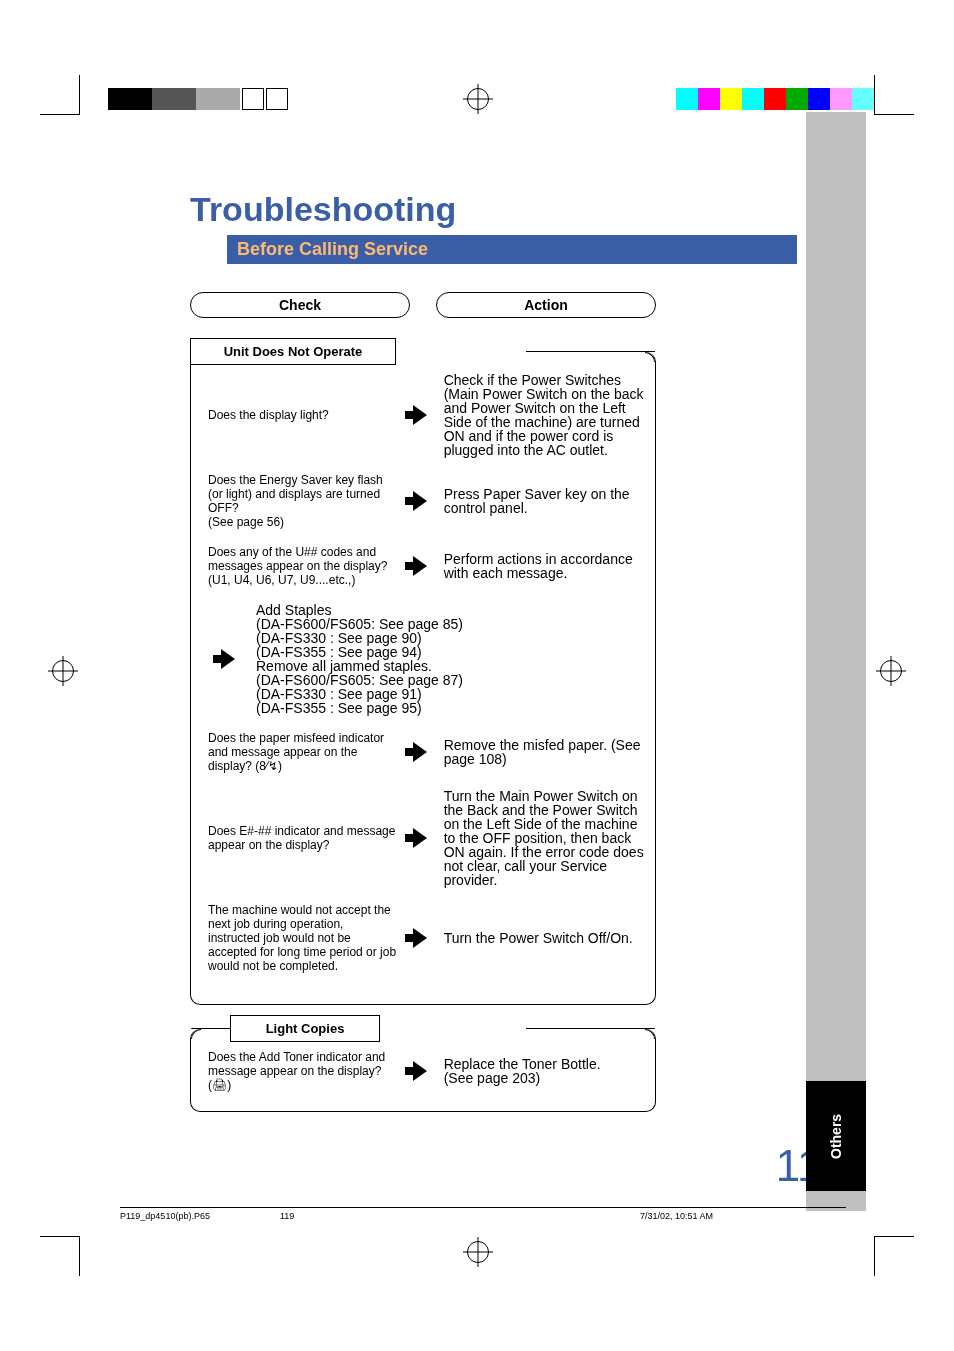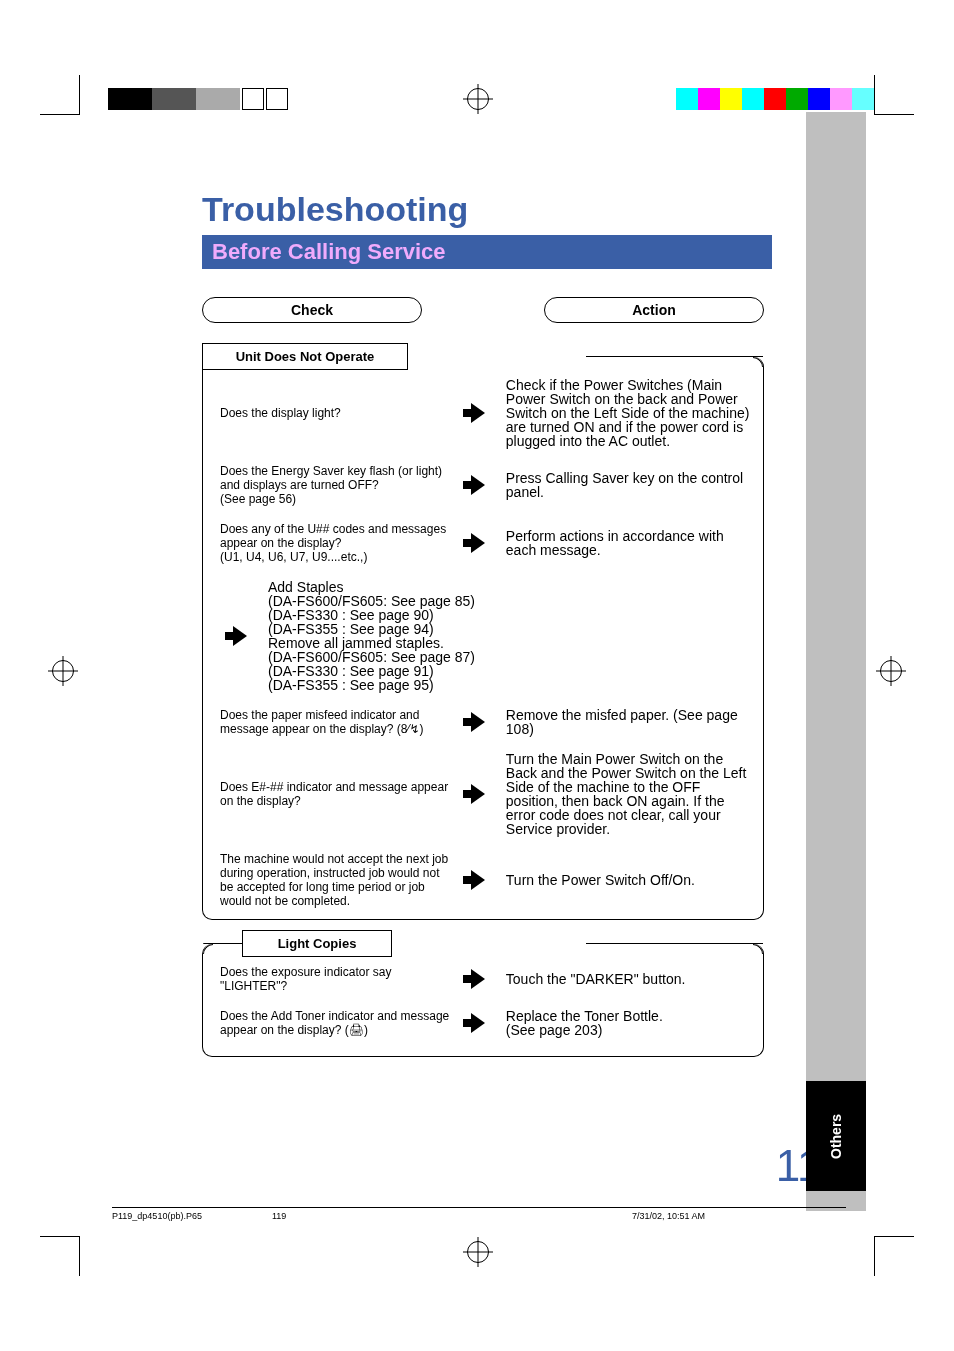--- a/index.html
+++ b/index.html
@@ -35,24 +35,24 @@
   .reg-target::before,.reg-target::after{content:"";position:absolute;background:#000;}
   .reg-target::before{left:50%;top:-5px;bottom:-5px;width:1px;transform:translateX(-50%);}
   .reg-target::after{top:50%;left:-5px;right:-5px;height:1px;transform:translateY(-50%);}
   .rt-top{ top:88px; left:467px; }
   .rt-left{ top:660px; left:52px; }
   .rt-right{ top:660px; right:52px; }
   .rt-bottom{ bottom:88px; left:467px; }
 
   .grey-col { position:absolute; top:112px; right:88px; bottom:140px; width:60px; background:#bfbfbf; }
 
-  .content { position:absolute; left:202px; top:190px; width:562px; }
+  .content { position:absolute; left:190px; top:190px; width:466px; }
 
   .title { color:#3a5fa6; font-size:34px; font-weight:bold; margin-bottom:6px; }
-  .subtitle-bar { background:#3a5fa6; color:#f0abfc; font-size:22px; font-weight:bold; padding:4px 10px; width:570px; }
+  .subtitle-bar { background:#3a5fa6; color:#fdba74; font-size:18px; font-weight:bold; padding:4px 10px; width:570px;margin-left:37px; }
 
   .pills { display:flex; justify-content:space-between; margin-top:28px; margin-bottom:20px; }
   .pill { width:220px; border:1px solid #000; border-radius:14px; text-align:center; font-weight:bold; font-size:14px; padding:4px 0; }
 
   .category-container { position: relative; margin-bottom: 10px; }
   .cat-box { position:relative; z-index:2; background:#fff; border:1px solid #000; width:206px; text-align:center; font-weight:bold; font-size:13px; padding:5px 0; }
   .cat-bracket { position:absolute; left:0; right:0; top:14px; bottom:0; border:1px solid #000; border-radius:10px; border-top:none; z-index:0; }
   .cat-bracket::before, .cat-bracket::after { content:""; position:absolute; top:-1px; width:calc(50% - 103px); height:1px; background:#000; }
   .cat-bracket::before{ left:0; border-top-left-radius:10px;}
   .cat-bracket::after{ right:0; }
@@ -62,21 +62,21 @@
   .row { display:flex; align-items:center; padding:8px 10px 8px 18px; position:relative; z-index:1;}
   .check-text { width:242px; font-size:12px; line-height:14px; padding-right:6px;}
   .arrow-cell { width:40px; display:flex; align-items:center; justify-content:center; }
   .arrow { width:0; height:0; border-top:10px solid transparent; border-bottom:10px solid transparent; border-left:14px solid #000; position:relative;}
   .arrow::before{ content:""; position:absolute; left:-22px; top:-4px; width:10px; height:8px; background:#000;}
   .action-text { width:260px; font-size:14px; line-height:14px; padding-left:8px;}
 
   .page-num { position:absolute; right:108px; bottom:160px; font-size:44px; color:#3a5fa6; }
   .tab { position:absolute; right:88px; bottom:160px; width:60px; height:110px; background:#000; color:#fff; display:flex; align-items:center; justify-content:center; writing-mode:vertical-rl; transform:rotate(180deg); font-weight:bold; font-size:14px;}
 
-  .footer { position:absolute; bottom:130px; left:112px; right:108px; border-top:1px solid #000; font-size:9px; padding-top:3px; display:flex; }
+  .footer { position:absolute; bottom:130px; left:120px; right:108px; border-top:1px solid #000; font-size:9px; padding-top:3px; display:flex; }
   .footer span:nth-child(1){ width:160px;}
   .footer span:nth-child(2){ width:280px;}
   .footer span:nth-child(3){ flex:1; text-align:left; padding-left:80px;}
 
 </style>
 </head>
 <body>
 
 <div class="page">
 
@@ -117,41 +117,41 @@
 
   <div class="content">
     <div class="title">Troubleshooting</div>
     <div class="subtitle-bar">Before Calling Service</div>
 
     <div class="pills">
       <div class="pill">Check</div>
       <div class="pill">Action</div>
     </div>
 
-    <div class="category-container" style="padding-bottom:4px;">
+    <div class="category-container" style="padding-bottom:24px;">
       <div class="cat-bracket">
           <div class="tl"></div>
           <div class="tr"></div>
         </div>
       <div class="cat-box">Unit Does Not Operate</div>
 
       <div class="row">
         <div class="check-text" style="white-space:pre-line">Does the display light?</div>
         <div class="arrow-cell">
             <div class="arrow"></div>
           </div>
         <div class="action-text" style="white-space:pre-line">Check if the Power Switches (Main Power Switch on the back and Power Switch on the Left Side of the machine) are turned ON and if the power cord is plugged into the AC outlet.</div>
       </div>
       <div class="row">
         <div class="check-text" style="white-space:pre-line">Does the Energy Saver key flash (or light) and displays are turned OFF?
 (See page 56)</div>
         <div class="arrow-cell">
             <div class="arrow"></div>
           </div>
-        <div class="action-text" style="white-space:pre-line">Press Calling Saver key on the control panel.</div>
+        <div class="action-text" style="white-space:pre-line">Press Paper Saver key on the control panel.</div>
       </div>
       <div class="row">
         <div class="check-text" style="white-space:pre-line">Does any of the U## codes and messages appear on the display?
 (U1, U4, U6, U7, U9....etc.,)</div>
         <div class="arrow-cell">
             <div class="arrow"></div>
           </div>
         <div class="action-text" style="white-space:pre-line">Perform actions in accordance with each message.</div>
       </div>
       <div class="row">
@@ -191,27 +191,20 @@
     </div>
 
     <div class="category-container" style="padding-bottom:12px;">
       <div class="cat-bracket">
           <div class="tl"></div>
           <div class="tr"></div>
         </div>
       <div class="cat-box" style="margin-left:40px;width:150px;">Light Copies</div>
 
       <div class="row">
-        <div class="check-text" style="white-space:pre-line">Does the exposure indicator say "LIGHTER"?</div>
-        <div class="arrow-cell">
-            <div class="arrow"></div>
-          </div>
-        <div class="action-text" style="white-space:pre-line">Touch the "DARKER" button.</div>
-      </div>
-      <div class="row">
         <div class="check-text" style="white-space:pre-line">Does the Add Toner indicator and message appear on the display? (🖨)</div>
         <div class="arrow-cell">
             <div class="arrow"></div>
           </div>
         <div class="action-text" style="white-space:pre-line">Replace the Toner Bottle.
 (See page 203)</div>
       </div>
     </div>
 
   </div>

